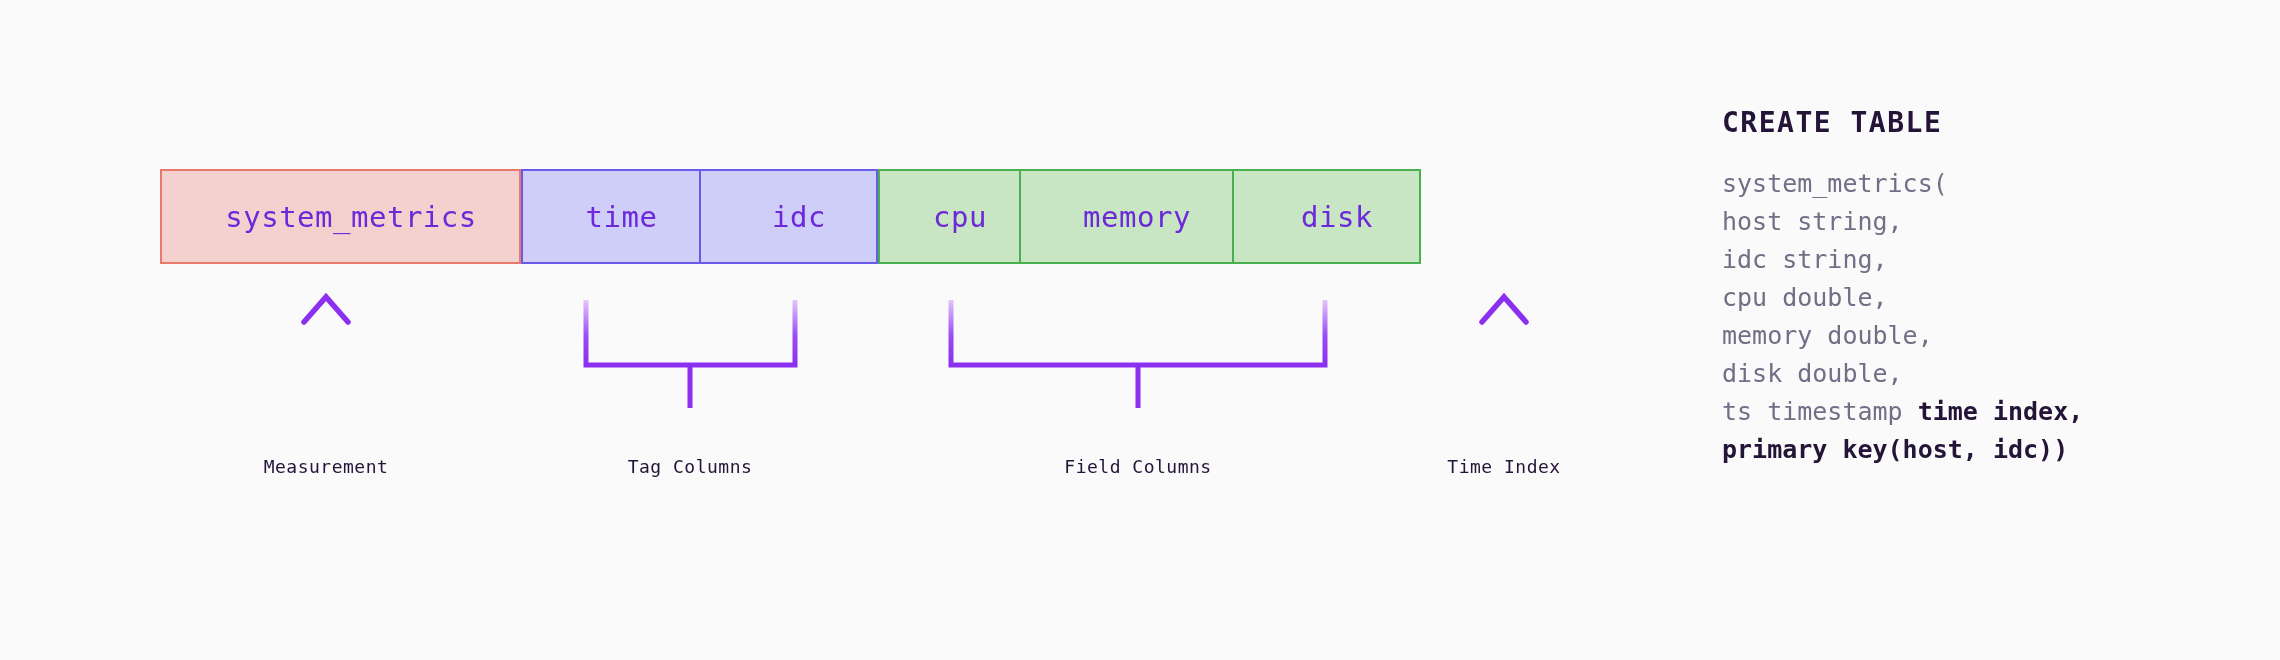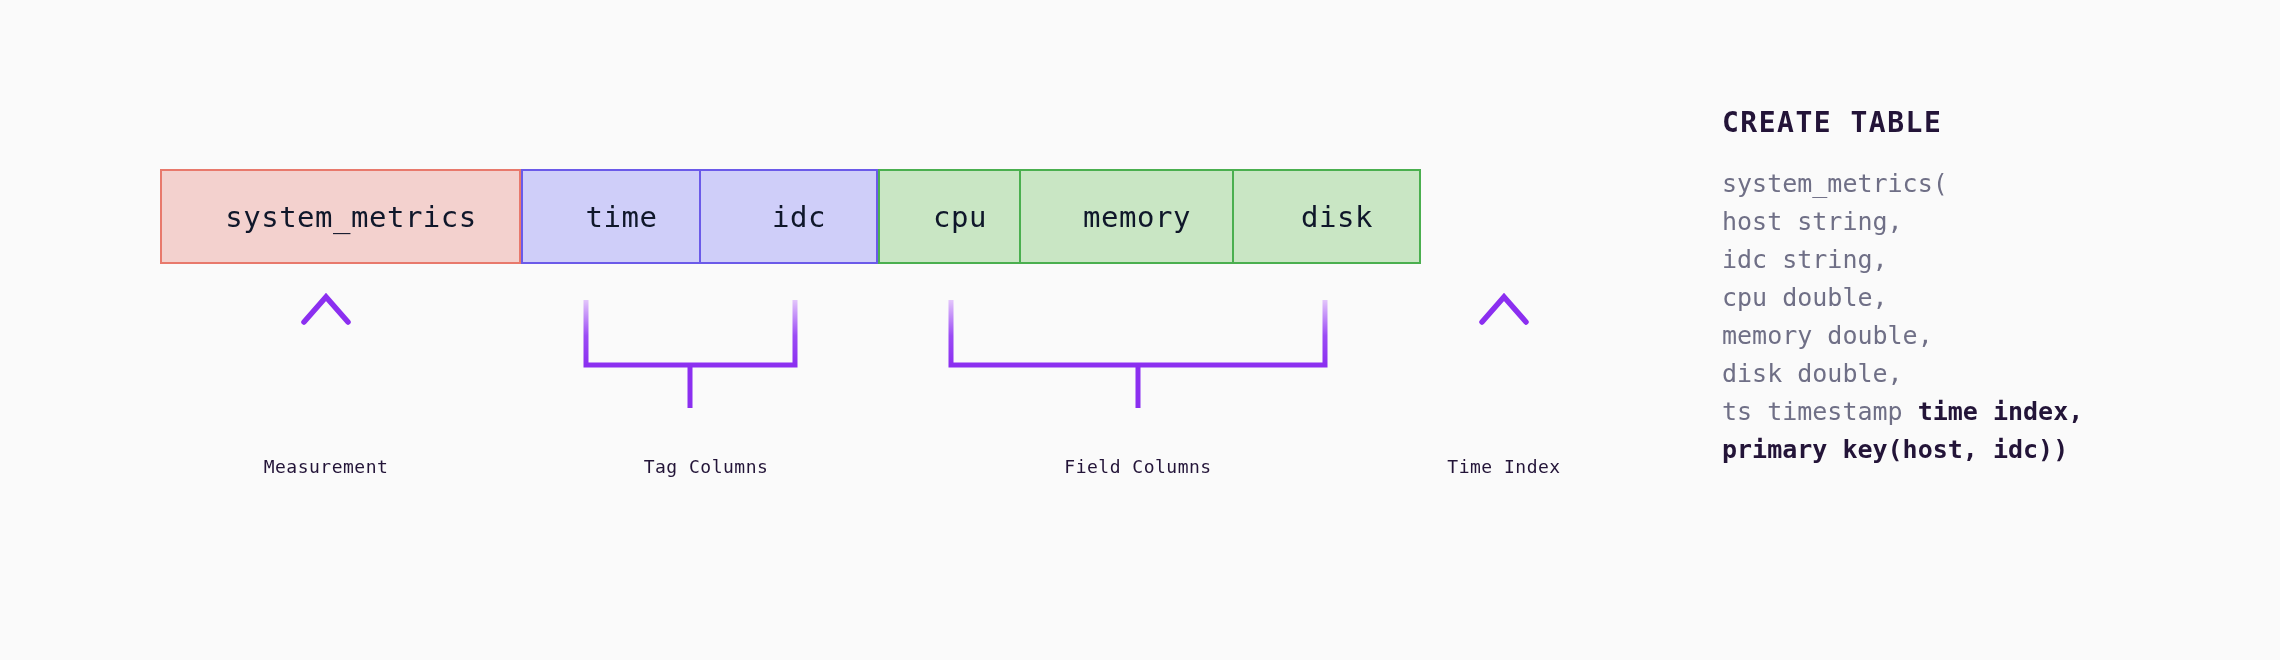--- a/index.html
+++ b/index.html
@@ -28,21 +28,21 @@
     display: flex;
     align-items: stretch;
   }
   .cell {
     box-sizing: border-box;
     display: flex;
     align-items: center;
     justify-content: center;
     font-size: 29px;
     letter-spacing: 0.5px;
-    color: #0f172a;
+    color: #6d28d9;
     border: 2.5px solid transparent;
     white-space: nowrap;
     padding-left: 21px;
   }
   .cell.measurement {
     width: 361px;
     background: #f3d1ce;
     border-color: #e8796c;
   }
   .cell.tag {
@@ -178,21 +178,21 @@
       <line x1="1138" y1="365" x2="1138" y2="408" stroke="#8b2ff0" stroke-width="5"></line>
     </g>
 
     <g>
       <line x1="1504" y1="404" x2="1504" y2="300" stroke="url(#purpleUp)" stroke-width="5"></line>
       <polyline points="1482,322 1504,297 1526,322" fill="none" stroke="#8b2ff0" stroke-width="5.5" stroke-linecap="round" stroke-linejoin="miter"></polyline>
     </g>
   </svg>
 
   <div class="axis-label" style="left:326px; top:456px;">Measurement</div>
-  <div class="axis-label" style="left:706px; top:456px;">Tag Columns</div>
+  <div class="axis-label" style="left:690px; top:456px;">Tag Columns</div>
   <div class="axis-label" style="left:1138px; top:456px;">Field Columns</div>
   <div class="axis-label" style="left:1504px; top:456px;">Time Index</div>
 
   <div class="sql-panel">
     <div class="sql-heading">CREATE TABLE</div>
     <div class="sql-body" id="sql-body"><div><span>system_metrics(</span></div><div><span>host string,</span></div><div><span>idc string,</span></div><div><span>cpu double,</span></div><div><span>memory double,</span></div><div><span>disk double,</span></div><div><span>ts timestamp </span><span class="kw">time index,</span></div><div><span class="kw">primary key(host, idc))</span></div></div>
   </div>
 
 </div>
 

